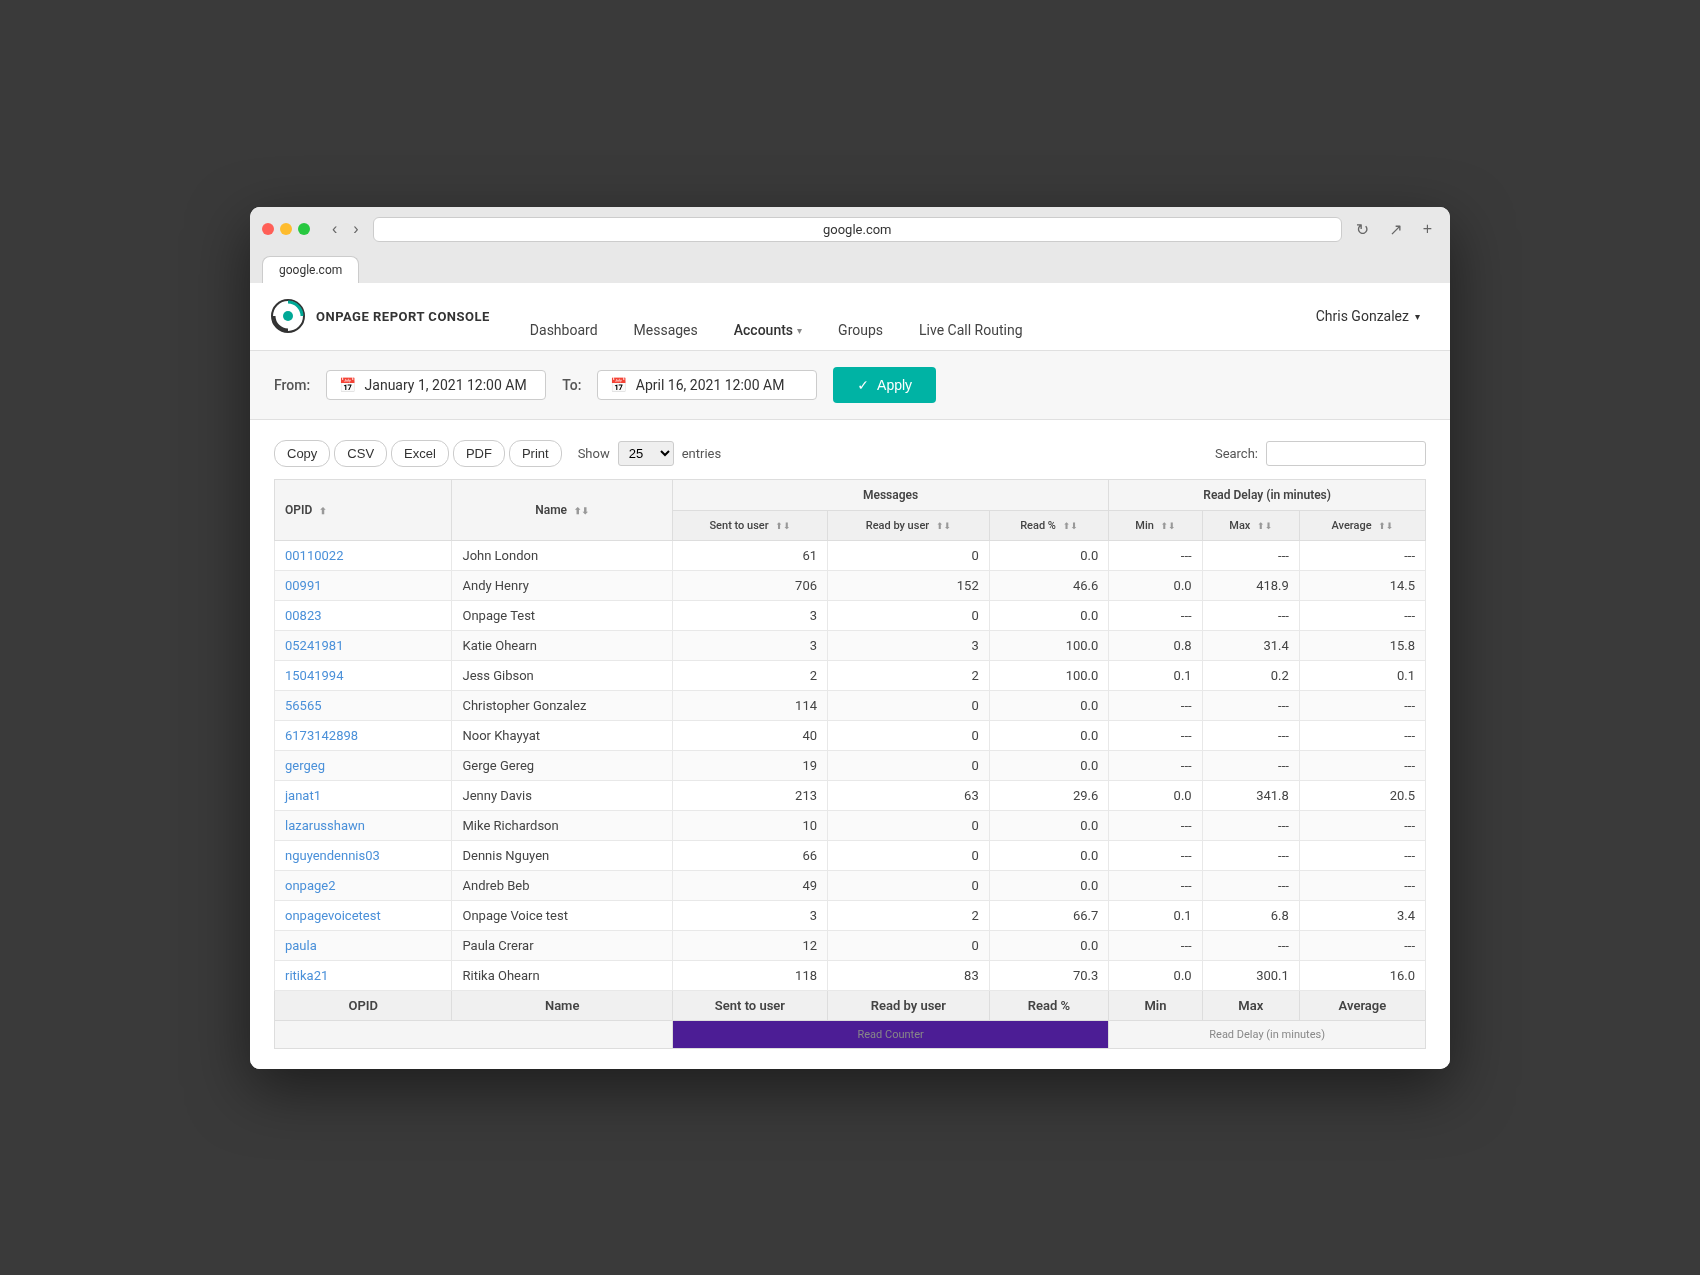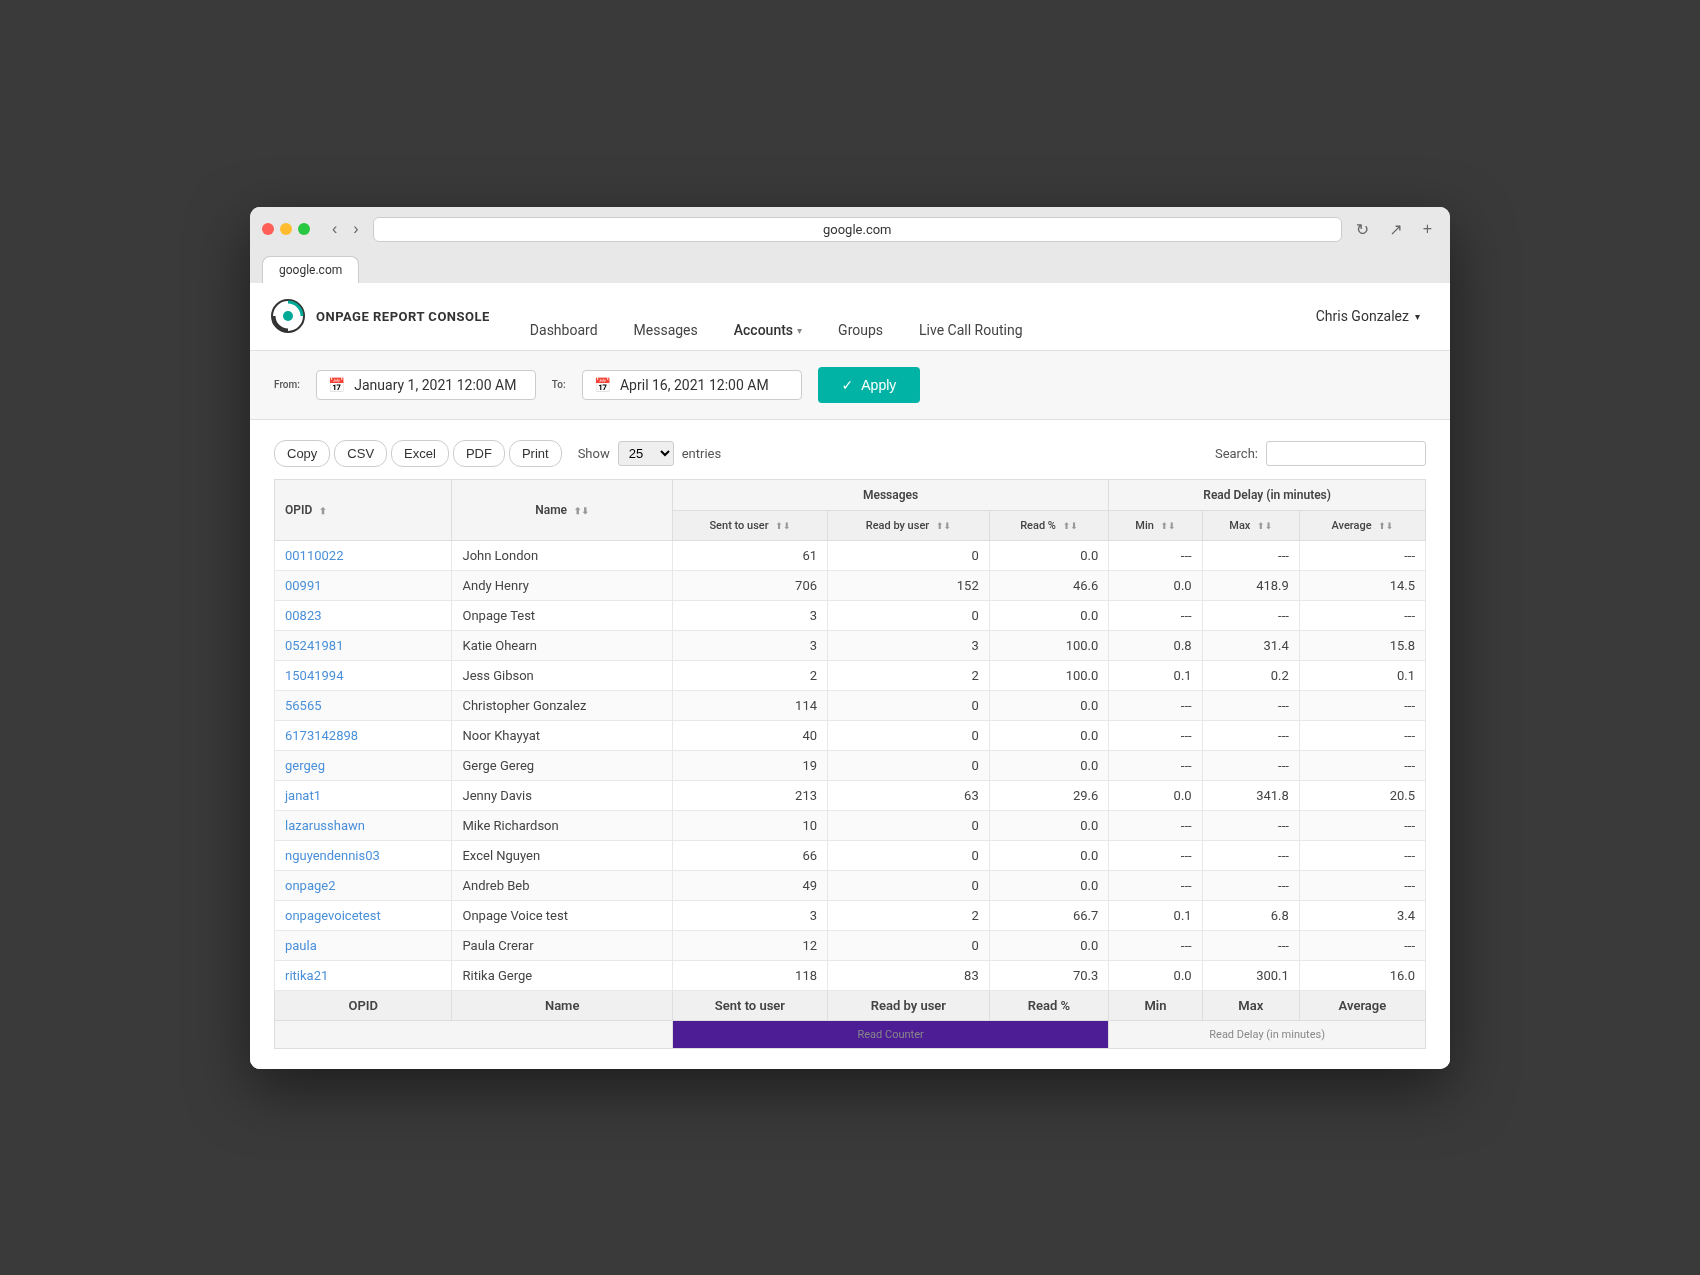--- a/index.html
+++ b/index.html
@@ -126,21 +126,21 @@
     
     .filter-bar {
       background: #f7f7f7;
       border-bottom: 1px solid #e0e0e0;
       padding: 16px 24px;
       display: flex;
       align-items: center;
       gap: 16px;
     }
     .filter-label {
-      font-size: 10px;
+      font-size: 14px;
       color: #555;
       font-weight: 500;
     }
     .date-input-wrap {
       display: flex;
       align-items: center;
       background: #fff;
       border: 1px solid #ccc;
       border-radius: 4px;
       padding: 6px 12px;
@@ -491,21 +491,21 @@
               <td>Mike Richardson</td>
               <td class="num">10</td>
               <td class="num">0</td>
               <td class="num">0.0</td>
               <td class="num">---</td>
               <td class="num">---</td>
               <td class="num">---</td>
             </tr>
             <tr>
               <td class="link">nguyendennis03</td>
-              <td>Excel Nguyen</td>
+              <td>Dennis Nguyen</td>
               <td class="num">66</td>
               <td class="num">0</td>
               <td class="num">0.0</td>
               <td class="num">---</td>
               <td class="num">---</td>
               <td class="num">---</td>
             </tr>
             <tr>
               <td class="link">onpage2</td>
               <td>Andreb Beb</td>
@@ -531,21 +531,21 @@
               <td>Paula Crerar</td>
               <td class="num">12</td>
               <td class="num">0</td>
               <td class="num">0.0</td>
               <td class="num">---</td>
               <td class="num">---</td>
               <td class="num">---</td>
             </tr>
             <tr>
               <td class="link">ritika21</td>
-              <td>Ritika Gerge</td>
+              <td>Ritika Ohearn</td>
               <td class="num">118</td>
               <td class="num">83</td>
               <td class="num">70.3</td>
               <td class="num">0.0</td>
               <td class="num">300.1</td>
               <td class="num">16.0</td>
             </tr>
           </tbody>
         <tfoot>
           <tr>

